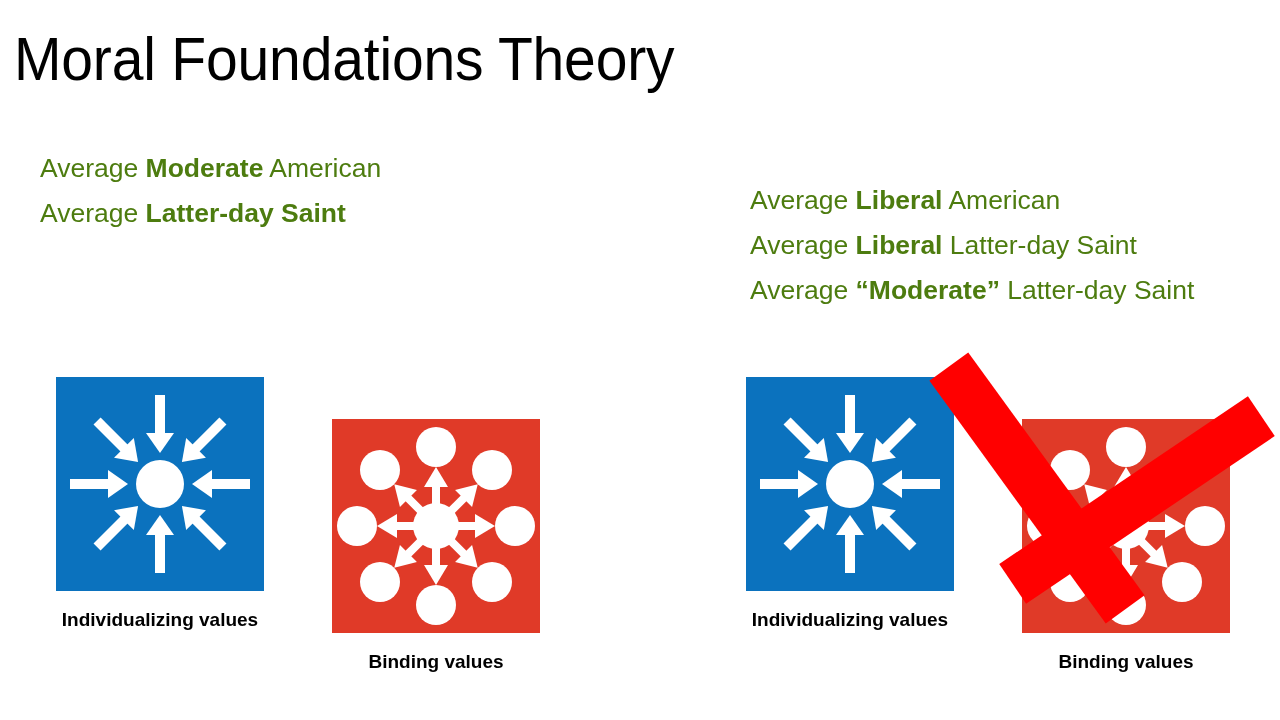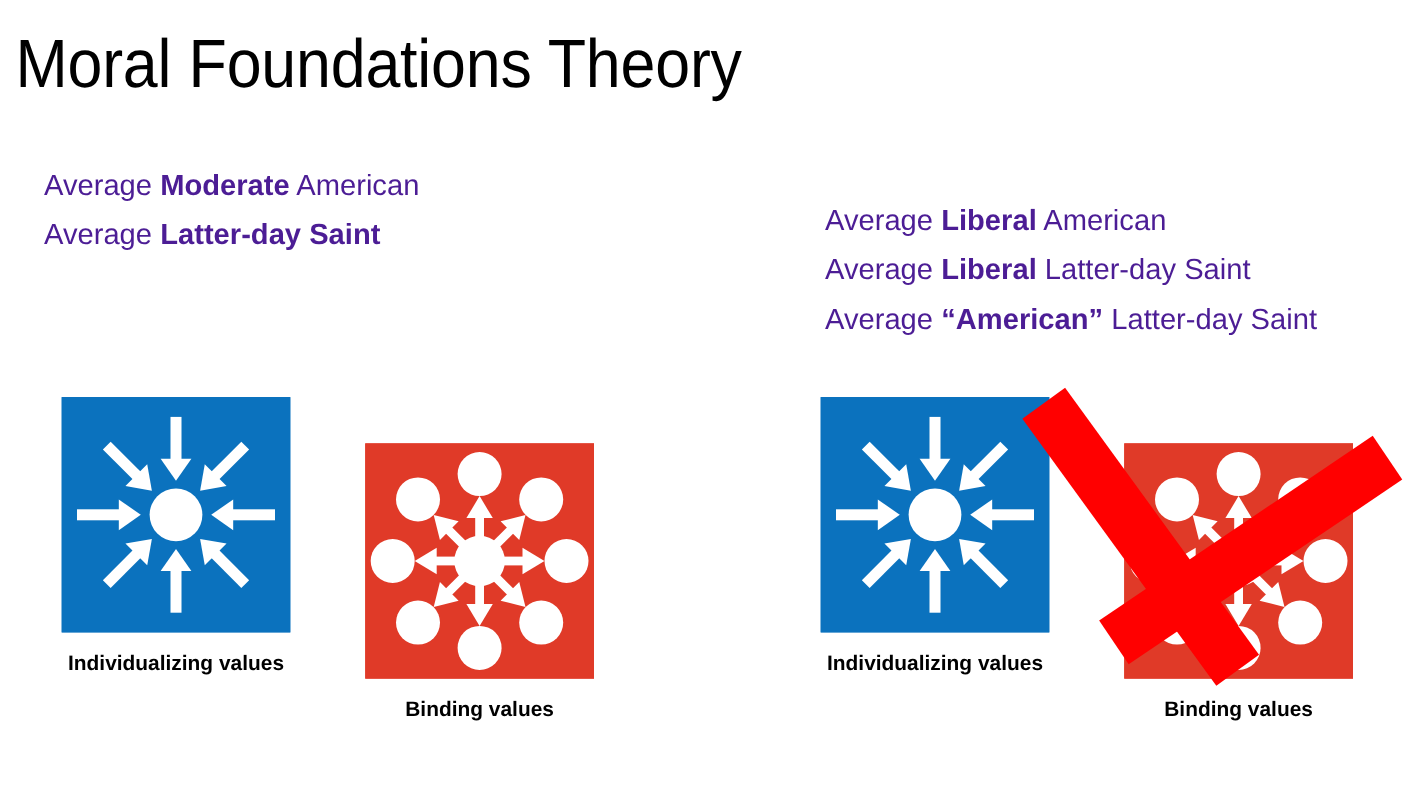--- a/index.html
+++ b/index.html
@@ -39,21 +39,21 @@
     transform: scaleX(0.92);
     transform-origin: left top;
   }
 
   
   .text-group {
     position: absolute;
     font-size: 26.5px;
     line-height: 45px;
     white-space: nowrap;
-    color: #4c1d95;
+    color: #4d7c0f;
   }
   #group-left {
     left: 40px;
     top: 146px;
   }
   #group-right {
     left: 718px;
     top: 178px;
     margin-left: 32px;
   }
@@ -72,21 +72,21 @@
   #cluster-left  { left: 56px;  top: 361px; }
   #cluster-right { left: 746px; top: 361px; }
 
   .icon-pair {
     position: relative;
     width: 490px;
     height: 260px;
   }
   .icon-block {
     position: absolute;
-    top: 0;
+    top: 16px;
     width: 188px;
     text-decoration: underline;
   }
   .icon-block.first  { left: 0px; }
   .icon-block.second { left: 276px; margin-top: 42px; }
 
   .icon-square {
     width: 208px;
     height: 214px;
     display: block;
@@ -163,21 +163,21 @@
 
     <div class="text-line">
       <span>Average </span><b>Liberal</b><span> American</span>
     </div>
 
     <div class="text-line">
       <span>Average </span><b>Liberal</b><span> Latter-day Saint</span>
     </div>
 
     <div class="text-line">
-      <span>Average </span><b>“American”</b><span> Latter-day Saint</span>
+      <span>Average </span><b>“Moderate”</b><span> Latter-day Saint</span>
     </div>
 
   </div>
 
   <div id="cluster-left" class="icon-cluster">
     <div class="icon-pair">
 
       <div class="icon-block first">
         <svg class="icon-square blue" viewBox="0 0 208 214">
           <rect x="0" y="0" width="208" height="214" fill="#0B72BE"></rect>

